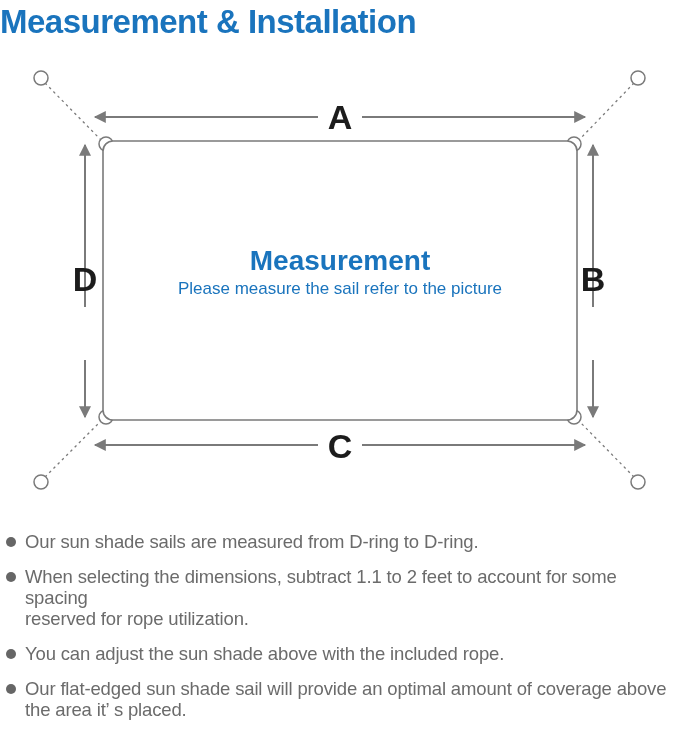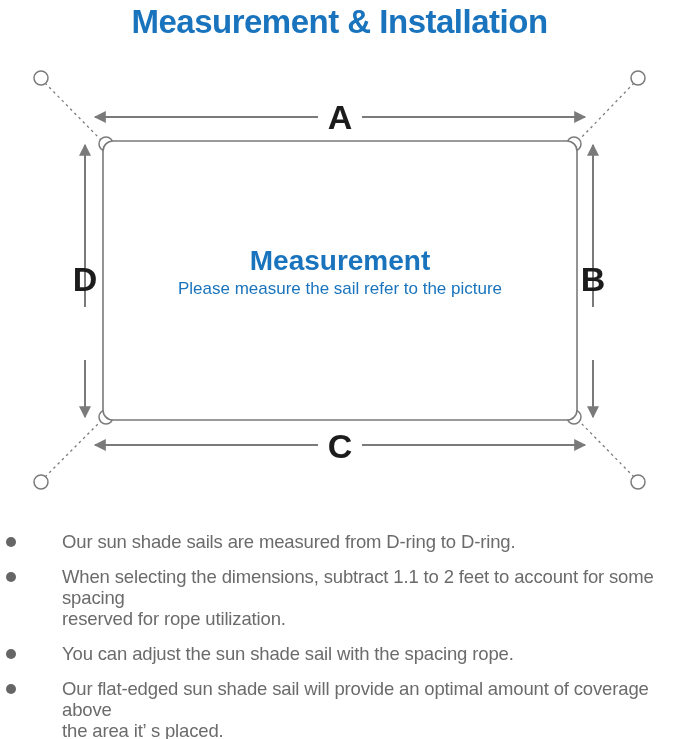--- a/index.html
+++ b/index.html
@@ -17,21 +17,20 @@
     font-family: "Liberation Sans", sans-serif;
     overflow: hidden;
   }
   .page-title {
     position: absolute;
     top: 0;
     left: 0;
     width: 679px;
     height: 44px;
     line-height: 44px;
-    text-align: center;
     font-size: 33px;
     font-weight: 700;
     letter-spacing: -0.5px;
     color: var(--accent_blue);
   }
   svg.diagram {
     position: absolute;
     top: 55px;
     left: 0;
   }
@@ -61,21 +60,20 @@
     position: absolute;
     top: 531px;
     left: 6px;
     width: 668px;
     list-style: none;
   }
   ul.notes li {
     display: flex;
     align-items: flex-start;
     margin-bottom: 14px;
-    gap: 37px;
   }
   .dot {
     flex: 0 0 auto;
     width: 10px;
     height: 10px;
     margin: 6px 9px 0 0;
     border-radius: 50%;
     background: #666666;
   }
   .note-text {
@@ -151,20 +149,20 @@
     <span class="dot"></span>
     <span class="note-text">Our sun shade sails are measured from D-ring to D-ring.</span>
   </li>
   <li>
     <span class="dot"></span>
     <span class="note-text">When selecting the dimensions, subtract 1.1 to 2 feet to account for some spacing
 reserved for rope utilization.</span>
   </li>
   <li>
     <span class="dot"></span>
-    <span class="note-text">You can adjust the sun shade sail with the spacing rope.</span>
+    <span class="note-text">You can adjust the sun shade above with the included rope.</span>
   </li>
   <li>
     <span class="dot"></span>
     <span class="note-text">Our flat-edged sun shade sail will provide an optimal amount of coverage above
 the area it’ s placed.</span>
   </li>
 </ul>
 
 </body></html>

